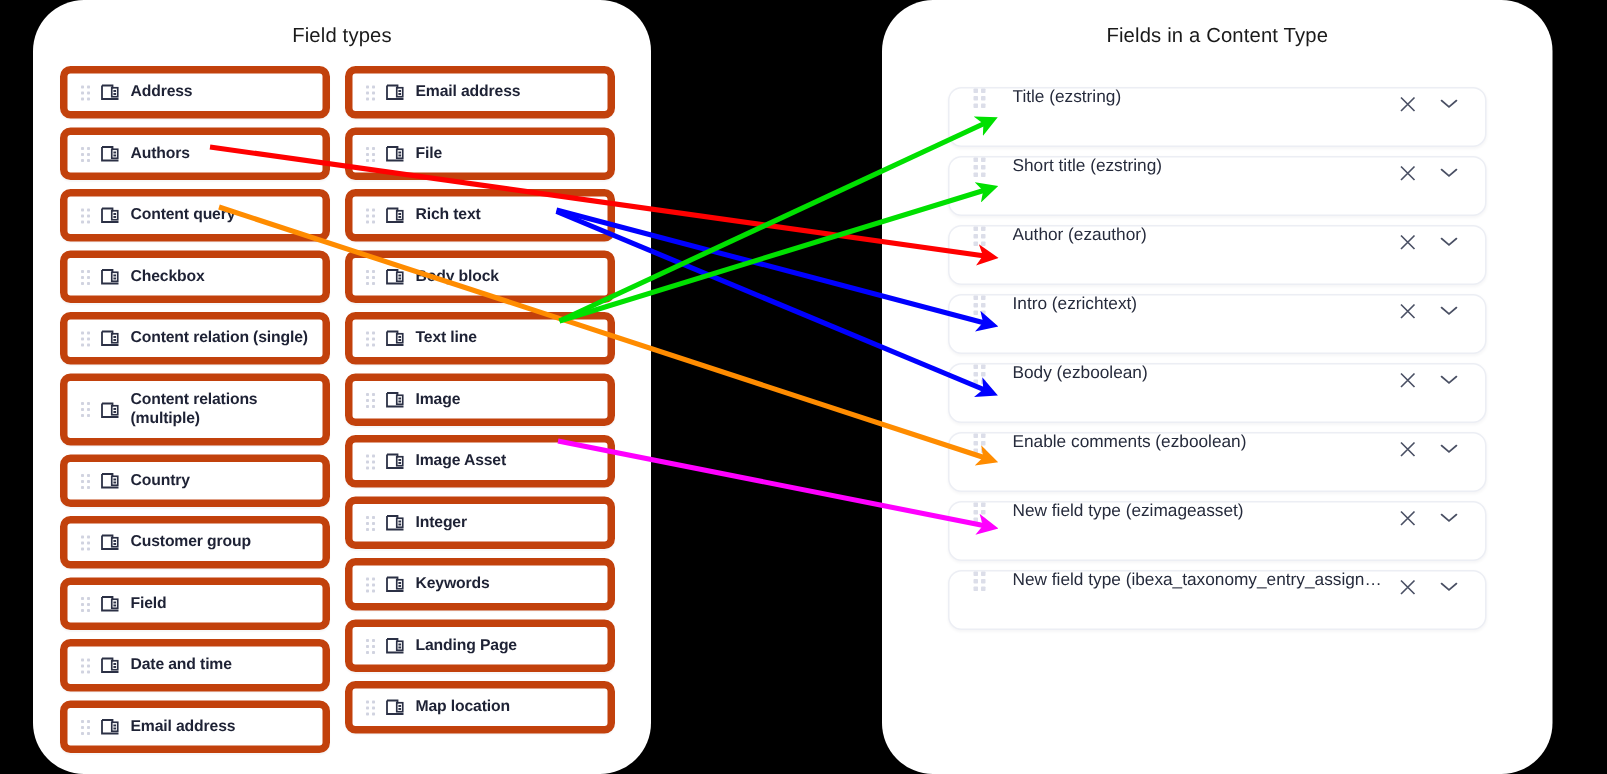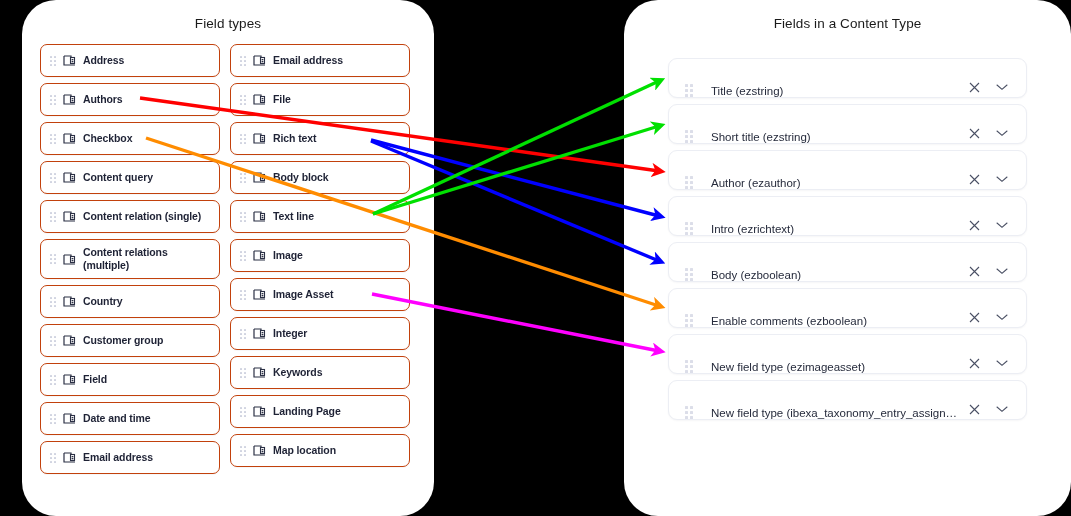--- a/index.html
+++ b/index.html
@@ -7,36 +7,36 @@
     width:1071px;height:516px;position:relative;overflow:hidden;
     font-family:"Liberation Sans", sans-serif;
   }
   .stage{position:absolute;inset:0;background:#000;}
 
   
   .panel{
     position:absolute;background:#ffffff;border-radius:34px;
   }
   #panel-left{left:22px;top:0px;width:412px;height:516px;}
-  #panel-right{left:624px;top:0px;width:447px;height:516px;}
+  #panel-right{left:588px;top:0px;width:447px;height:516px;}
 
   .panel-title{
     position:absolute;left:0;right:0;top:16px;text-align:center;
     font-size:13.5px;color:#1a1a1a;font-family:"Liberation Sans",sans-serif;
     letter-spacing:.1px;
   }
 
   
   .col{position:absolute;top:44px;}
   #col-a{left:18px;width:180px;}
   #col-b{left:208px;width:180px;}
 
   .ft-item{
     position:relative;box-sizing:border-box;
-    background:#fff;border:1px solid #c2410c;border-radius:7px;
+    background:#fff;border:5px solid #c2410c;border-radius:7px;
     margin-bottom:6px;min-height:33px;
     display:flex;align-items:center;gap:7px;padding:6px 8px 6px 9px;
     box-shadow:0 1px 1px rgba(25,30,60,.035);
   }
   .ft-label{
     font-size:10.5px;font-weight:bold;color:#1e2235;line-height:13px;
     font-family:"Liberation Sans",sans-serif;letter-spacing:-.1px;
   }
 
   
@@ -53,21 +53,21 @@
   .dots-lg i{display:block;width:3px;height:3px;background:#dcdee9;border-radius:.5px;}
 
   
   .ft-icon{flex:0 0 auto;width:13px;height:11px;position:relative;}
   .ft-icon svg{display:block;}
 
   
   #right-list{position:absolute;left:44px;right:44px;top:58px;}
   .fc-item{
     box-sizing:border-box;background:#fff;border:1px solid #eceef4;border-radius:9px;
-    height:40px;margin-bottom:6px;display:flex;align-items:flex-end;
+    height:40px;margin-bottom:6px;display:flex;align-items:flex-start;
     padding:0 14px 0 16px;box-shadow:0 1px 2px rgba(25,30,60,.04);
   }
   .fc-label{
     flex:1 1 auto;font-size:11.5px;color:#262b3c;margin-left:18px;
     white-space:nowrap;overflow:hidden;text-overflow:ellipsis;
     font-family:"Liberation Sans",sans-serif;
   }
   .ic-btn{flex:0 0 auto;width:20px;height:20px;display:flex;align-items:center;justify-content:center;}
   .ic-btn svg{display:block;}
 
@@ -133,41 +133,41 @@
           </span>
           <span class="ft-icon">
             <svg width="13" height="11" viewBox="0 0 13 11">
               <path d="M1 1 H8 V3" fill="none" stroke="#2b3045" stroke-width="1.2"></path>
               <path d="M1 1 V10 H12" fill="none" stroke="#2b3045" stroke-width="1.2"></path>
               <rect x="7.5" y="2.5" width="4" height="6" fill="none" stroke="#2b3045" stroke-width="1.1"></rect>
               <rect x="8.6" y="4" width="1.8" height="1.3" fill="#2b3045"></rect>
               <rect x="8.6" y="6" width="1.8" height="1.3" fill="#2b3045"></rect>
             </svg>
           </span>
+          <span class="ft-label">Content query</span>
+        </div>
+        <div class="ft-item">
+          <span class="dots">
+            <i></i>
+            <i></i>
+            <i></i>
+            <i></i>
+            <i></i>
+            <i></i>
+          </span>
+          <span class="ft-icon">
+            <svg width="13" height="11" viewBox="0 0 13 11">
+              <path d="M1 1 H8 V3" fill="none" stroke="#2b3045" stroke-width="1.2"></path>
+              <path d="M1 1 V10 H12" fill="none" stroke="#2b3045" stroke-width="1.2"></path>
+              <rect x="7.5" y="2.5" width="4" height="6" fill="none" stroke="#2b3045" stroke-width="1.1"></rect>
+              <rect x="8.6" y="4" width="1.8" height="1.3" fill="#2b3045"></rect>
+              <rect x="8.6" y="6" width="1.8" height="1.3" fill="#2b3045"></rect>
+            </svg>
+          </span>
           <span class="ft-label">Checkbox</span>
-        </div>
-        <div class="ft-item">
-          <span class="dots">
-            <i></i>
-            <i></i>
-            <i></i>
-            <i></i>
-            <i></i>
-            <i></i>
-          </span>
-          <span class="ft-icon">
-            <svg width="13" height="11" viewBox="0 0 13 11">
-              <path d="M1 1 H8 V3" fill="none" stroke="#2b3045" stroke-width="1.2"></path>
-              <path d="M1 1 V10 H12" fill="none" stroke="#2b3045" stroke-width="1.2"></path>
-              <rect x="7.5" y="2.5" width="4" height="6" fill="none" stroke="#2b3045" stroke-width="1.1"></rect>
-              <rect x="8.6" y="4" width="1.8" height="1.3" fill="#2b3045"></rect>
-              <rect x="8.6" y="6" width="1.8" height="1.3" fill="#2b3045"></rect>
-            </svg>
-          </span>
-          <span class="ft-label">Content query</span>
         </div>
         <div class="ft-item">
           <span class="dots">
             <i></i>
             <i></i>
             <i></i>
             <i></i>
             <i></i>
             <i></i>
           </span>

